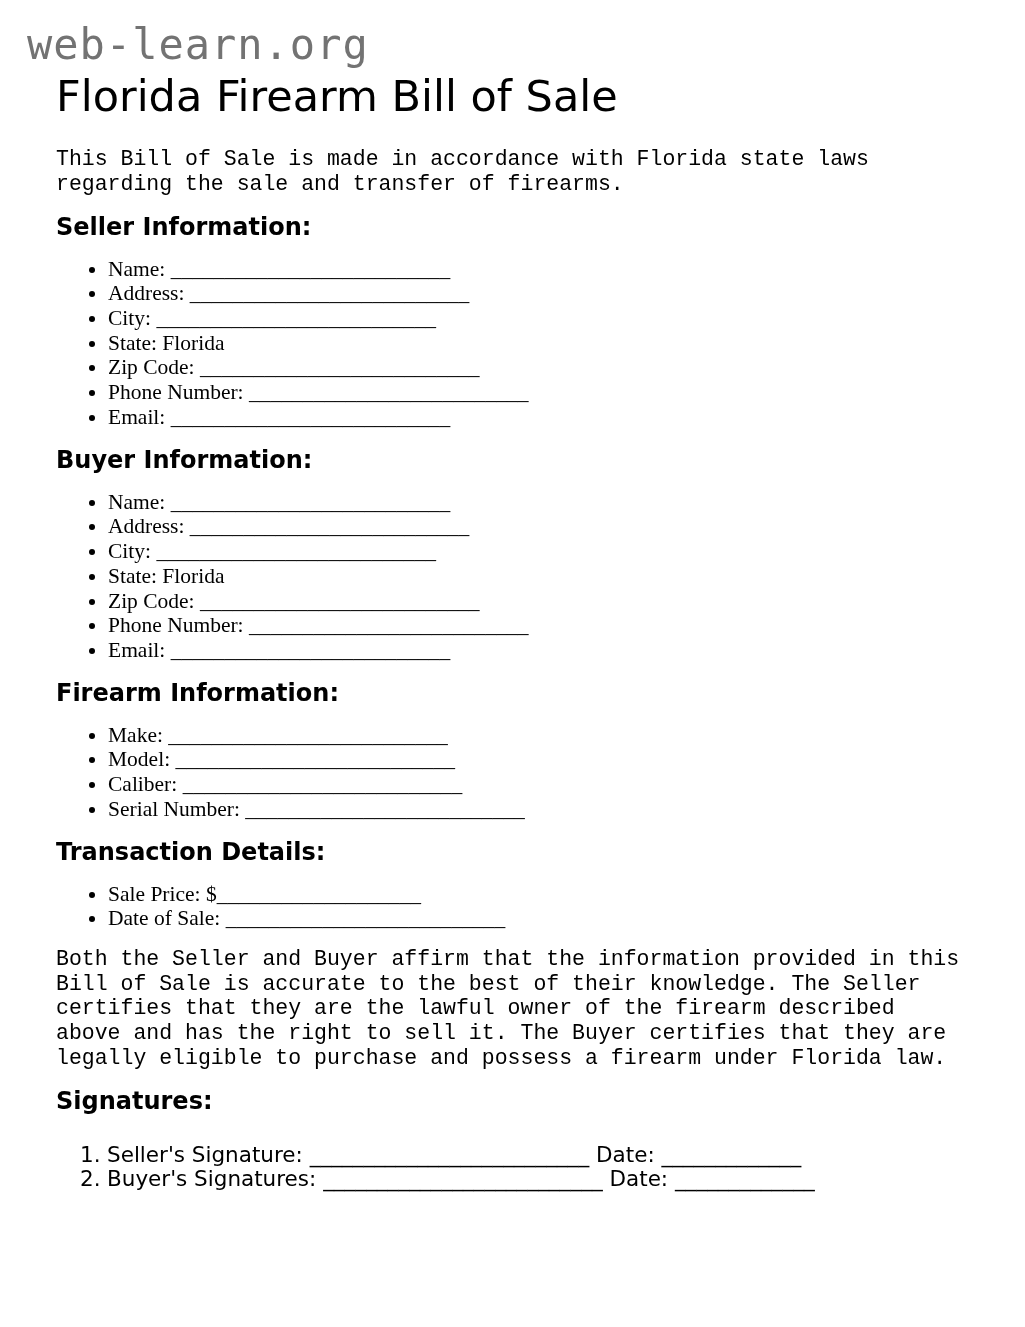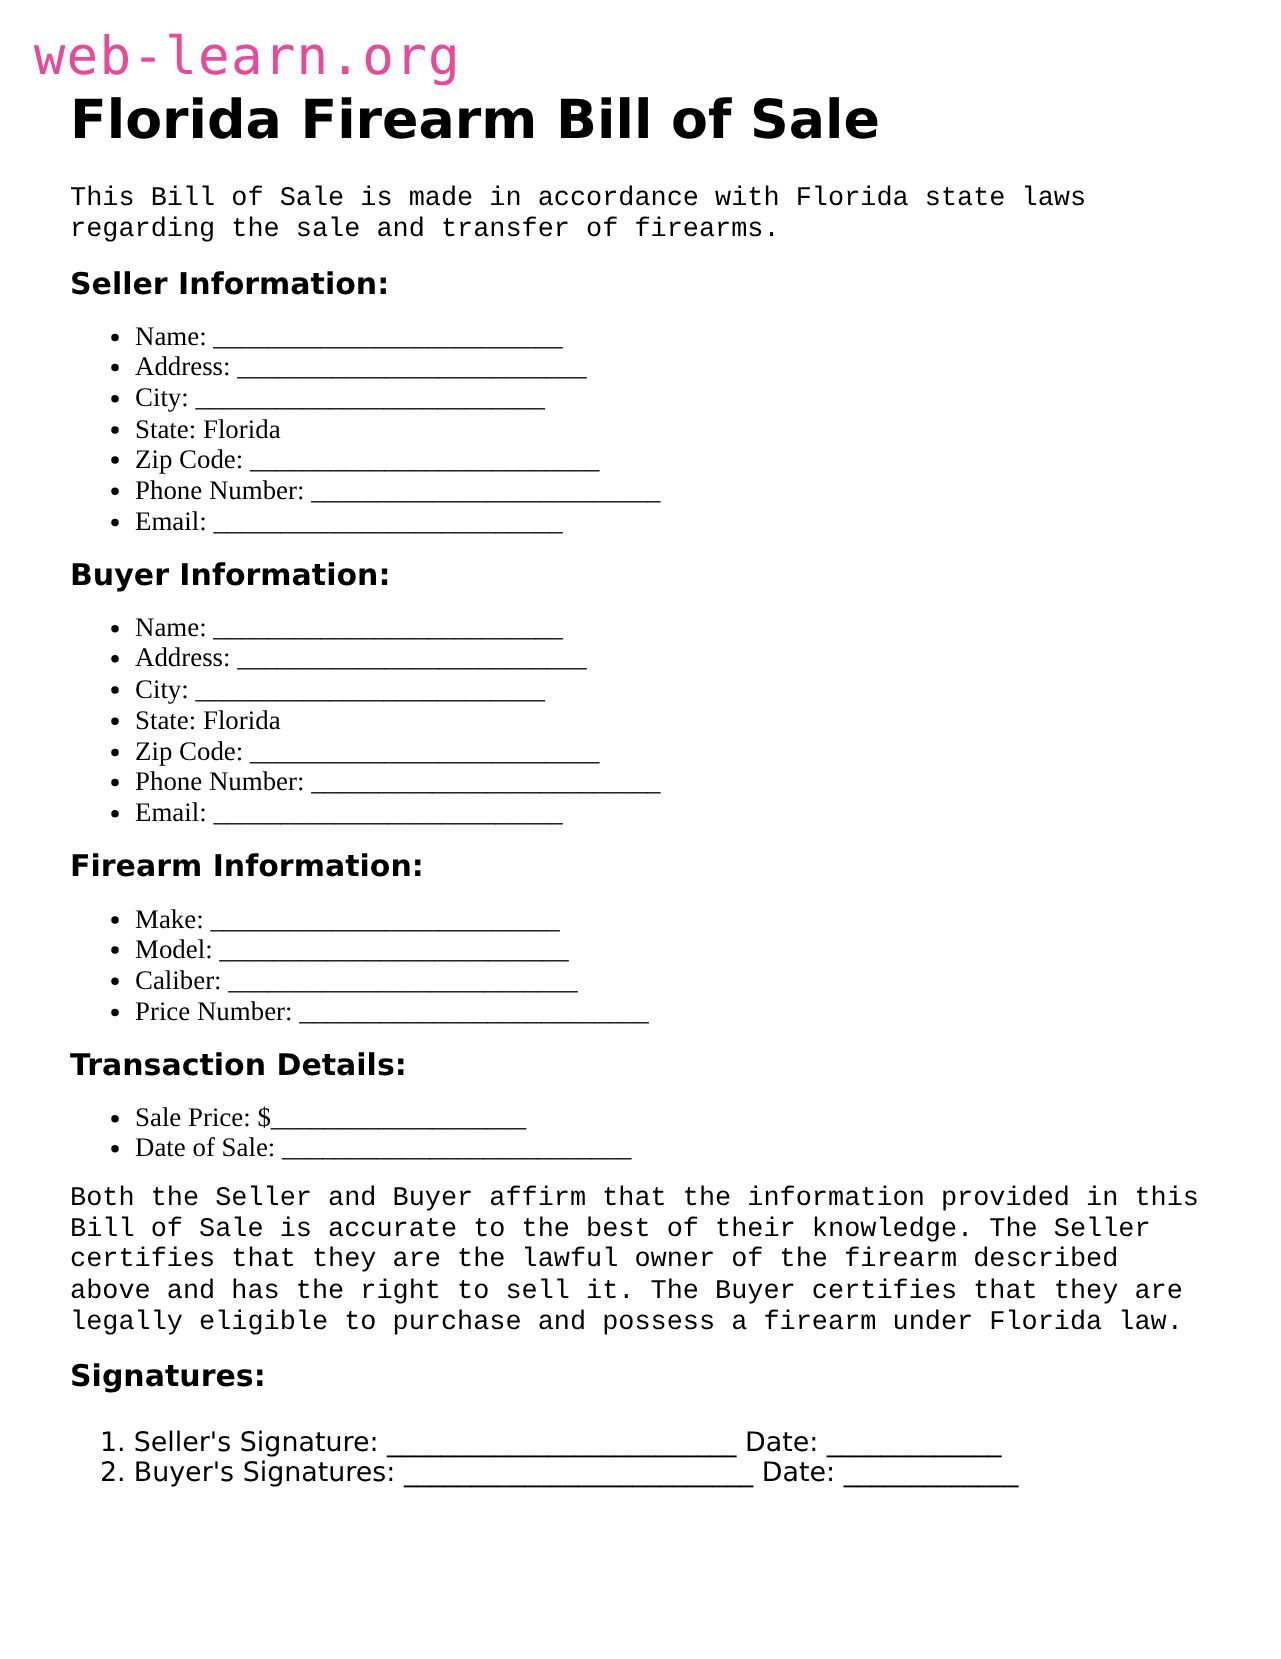--- a/index.html
+++ b/index.html
@@ -17,31 +17,31 @@
     line-height: 1.15;
   }
   .page {
     padding-top: 20px;
   }
   .logo {
     font-family: "DejaVu Sans Mono", "Liberation Mono", monospace;
     font-size: 42px;
     line-height: 1.17;
     letter-spacing: 1px;
-    color: #ec4899;
+    color: #737373;
     padding-left: 27px;
     white-space: nowrap;
   }
   .content {
     padding: 0 56px;
   }
   h1 {
     font-size: 43px;
     line-height: 1.164;
-    font-weight: bold;
+    font-weight: normal;
     margin: 2px 0 26px 0;
   }
   h2 {
     font-size: 24px;
     line-height: 28px;
     font-weight: bold;
     margin: 16px 0;
   }
   p {
     margin: 16px 0;
@@ -108,21 +108,21 @@
             <li><span>Phone Number:</span> <span class="blank">__________________________</span></li>
             <li><span>Email:</span> <span class="blank">__________________________</span></li>
           </ul>
         </section>
         <section>
           <h2>Firearm Information:</h2>
           <ul class="fields">
             <li><span>Make:</span> <span class="blank">__________________________</span></li>
             <li><span>Model:</span> <span class="blank">__________________________</span></li>
             <li><span>Caliber:</span> <span class="blank">__________________________</span></li>
-            <li><span>Price Number:</span> <span class="blank">__________________________</span></li>
+            <li><span>Serial Number:</span> <span class="blank">__________________________</span></li>
           </ul>
         </section>
         <section>
           <h2>Transaction Details:</h2>
           <ul class="fields">
             <li><span>Sale Price:</span> <span class="blank">$___________________</span></li>
             <li><span>Date of Sale:</span> <span class="blank">__________________________</span></li>
           </ul>
         </section>
       </div>

